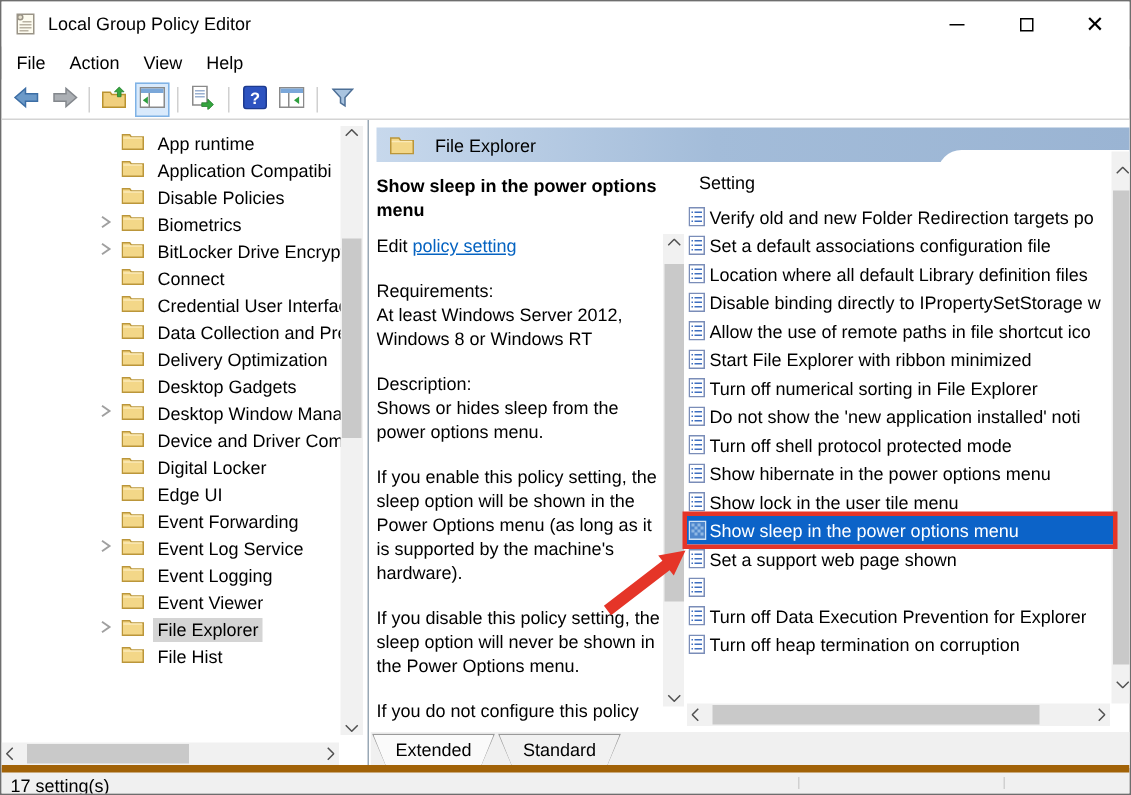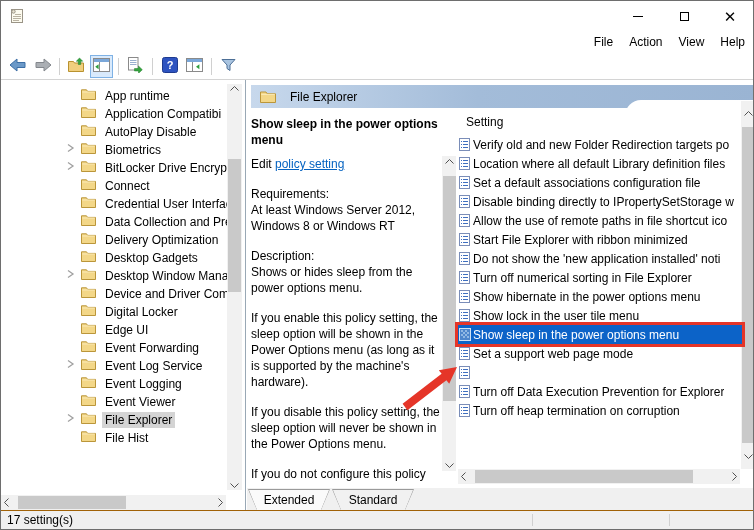--- a/index.html
+++ b/index.html
@@ -12,21 +12,21 @@
   
   .titlebar { position:absolute; top:0; left:0; right:0; height:30px; background:#fff; }
   .app-icon { position:absolute; left:8px; top:7px; width:16px; height:16px; }
   .win-title { position:absolute; left:31px; top:0; line-height:30px; font-size:12px; }
   .cap-btns { position:absolute; right:0; top:0; height:30px; display:flex; }
   .cap-btn { width:46px; height:30px; display:flex; align-items:center; justify-content:center; }
   .glyph-min { width:10px; height:1px; background:#000; display:block; }
   .glyph-max { width:9px; height:9px; border:1px solid #000; display:block; }
   .glyph-close { font-size:15px; line-height:15px; }
   
-  .menubar { position:absolute; top:30px; left:0; right:0; height:22px; display:flex; padding-left:15px;justify-content:flex-end; }
+  .menubar { position:absolute; top:30px; left:0; right:0; height:22px; display:flex; padding-left:2px; }
   .menu-item { padding:0 8px; line-height:22px; }
   .toolbar { position:absolute; top:52px; left:0; right:0; height:27px; display:flex; align-items:center; padding-left:4px; border-bottom:1px solid #d4d4d4; background:#fff; }
   .tb-btn { width:23px; height:23px; display:flex; align-items:center; justify-content:center; border:1px solid transparent; margin:0 1px; }
   .tb-btn.active { background:#d9eafc; border:1px solid #7fb2e5; }
   .tb-sep { width:1px; height:17px; background:#d0d0d0; margin:0 4px; }
   
   .tree-pane { position:absolute; left:0; top:79px; width:245px; height:432px; background:#fff; border-right:1px solid #99a8b5; overflow:hidden; }
   .tree-rows { position:absolute; left:0; top:8px; right:0; }
   .tree-row { height:18px; display:flex; align-items:flex-start; white-space:nowrap; }
   .tree-chevron { width:12px; margin-left:64px; display:flex; align-items:center; }
@@ -66,21 +66,21 @@
   .list-hscroll { left:2px; top:360px; right:2px; height:15px; position:absolute; }
   .list-vscroll { right:0; top:21px; width:14px; height:368px; }
   
   .tabs-strip { position:absolute; left:0; right:0; top:408px; height:24px; background:#f0f0f0; }
   .tab { position:absolute; top:1px; height:21px; clip-path:polygon(0 0,100% 0,calc(100% - 9px) 100%,9px 100%); background:#9a9a9a; }
   .tab-inner { position:absolute; inset:1px 1px 0 1px; clip-path:polygon(0 0,100% 0,calc(100% - 8px) 100%,8px 100%);
     display:flex; align-items:center; justify-content:center; }
   .tab.active .tab-inner { background:#fafafa; }
   .tab:not(.active) .tab-inner { background:#f1f1f1; }
   
-  .statusbar { position:absolute; left:0; right:0; bottom:0; height:19px; background:#f0f0f0; border-top:1px solid #a16207;text-align:center; }
+  .statusbar { position:absolute; left:0; right:0; bottom:0; height:19px; background:#f0f0f0; border-top:5px solid #a16207;text-align:center; }
   .status-text { position:absolute; left:6px; top:0; line-height:18px; }
   .status-div { position:absolute; top:3px; bottom:3px; width:1px; background:#d0d0d0; }
   
   .red-arrow-svg { position:absolute; left:0; top:0; pointer-events:none; z-index:50; }
 </style>
 </head>
 <body>
 
 <div id="window">
 
@@ -90,20 +90,21 @@
           <rect x="2.5" y="1.5" width="11" height="13" fill="#fdfbef" stroke="#9a9487"></rect>
           <circle cx="4.5" cy="3.5" r="1.7" fill="#e8e2d0" stroke="#9a9487"></circle>
           <g stroke="#b9b2a2">
             <line x1="6" y1="6.5" x2="12" y2="6.5"></line>
             <line x1="4" y1="8.5" x2="12" y2="8.5"></line>
             <line x1="4" y1="10.5" x2="12" y2="10.5"></line>
             <line x1="4" y1="12.5" x2="10" y2="12.5"></line>
           </g>
         </svg>
     </span>
+    <span class="win-title">Local Group Policy Editor</span>
     <div class="cap-btns">
       <div class="cap-btn">
           <span class="glyph-min"></span>
         </div>
       <div class="cap-btn">
           <span class="glyph-max"></span>
         </div>
       <div class="cap-btn">
           <span class="glyph-close">✕</span>
         </div>
@@ -201,21 +202,21 @@
           <span class="tree-label">Application Compatibi</span>
         </div>
         <div class="tree-row">
           <span class="tree-chevron"></span>
           <span class="tree-folder">
             <svg width="15" height="12" viewBox="0 0 15 12">
               <path d="M0.5 1.8 h5 l1.1 1.6 h7.9 v8.1 h-14 z" fill="#f3d788" stroke="#bb963a"></path>
               <path d="M1.2 4 h12.6" stroke="#fbeab8"></path>
             </svg>
           </span>
-          <span class="tree-label">AutoPlay Disable</span>
+          <span class="tree-label">Disable Policies</span>
         </div>
         <div class="tree-row">
           <span class="tree-chevron">
             <svg width="10" height="12" viewBox="0 0 10 12">
               <path d="M3 2.5 L8 6 L3 9.5" fill="none" stroke="#a0a0a0" stroke-width="1.3"></path>
             </svg>
           </span>
           <span class="tree-folder">
             <svg width="15" height="12" viewBox="0 0 15 12">
               <path d="M0.5 1.8 h5 l1.1 1.6 h7.9 v8.1 h-14 z" fill="#f3d788" stroke="#bb963a"></path>
@@ -501,56 +502,56 @@
                   <line x1="4" y1="6.5" x2="9" y2="6.5"></line>
                   <line x1="4" y1="9.5" x2="9" y2="9.5"></line>
                 </g>
                 <g fill="#3f6fbf">
                   <rect x="2" y="3" width="1" height="1"></rect>
                   <rect x="2" y="6" width="1" height="1"></rect>
                   <rect x="2" y="9" width="1" height="1"></rect>
                 </g>
               </svg>
             </span>
+            <span class="s-label">Set a default associations configuration file</span>
+          </div>
+          <div class="setting-row">
+            <span class="s-icon">
+              <svg width="11" height="13" viewBox="0 0 11 13">
+                <rect x="0.5" y="0.5" width="10" height="12" fill="#fff" stroke="#7a8db8"></rect>
+                <g stroke="#3f6fbf">
+                  <line x1="4" y1="3.5" x2="9" y2="3.5"></line>
+                  <line x1="4" y1="6.5" x2="9" y2="6.5"></line>
+                  <line x1="4" y1="9.5" x2="9" y2="9.5"></line>
+                </g>
+                <g fill="#3f6fbf">
+                  <rect x="2" y="3" width="1" height="1"></rect>
+                  <rect x="2" y="6" width="1" height="1"></rect>
+                  <rect x="2" y="9" width="1" height="1"></rect>
+                </g>
+              </svg>
+            </span>
             <span class="s-label">Location where all default Library definition files</span>
           </div>
           <div class="setting-row">
             <span class="s-icon">
               <svg width="11" height="13" viewBox="0 0 11 13">
                 <rect x="0.5" y="0.5" width="10" height="12" fill="#fff" stroke="#7a8db8"></rect>
                 <g stroke="#3f6fbf">
                   <line x1="4" y1="3.5" x2="9" y2="3.5"></line>
                   <line x1="4" y1="6.5" x2="9" y2="6.5"></line>
                   <line x1="4" y1="9.5" x2="9" y2="9.5"></line>
                 </g>
                 <g fill="#3f6fbf">
                   <rect x="2" y="3" width="1" height="1"></rect>
                   <rect x="2" y="6" width="1" height="1"></rect>
                   <rect x="2" y="9" width="1" height="1"></rect>
                 </g>
               </svg>
             </span>
-            <span class="s-label">Set a default associations configuration file</span>
-          </div>
-          <div class="setting-row">
-            <span class="s-icon">
-              <svg width="11" height="13" viewBox="0 0 11 13">
-                <rect x="0.5" y="0.5" width="10" height="12" fill="#fff" stroke="#7a8db8"></rect>
-                <g stroke="#3f6fbf">
-                  <line x1="4" y1="3.5" x2="9" y2="3.5"></line>
-                  <line x1="4" y1="6.5" x2="9" y2="6.5"></line>
-                  <line x1="4" y1="9.5" x2="9" y2="9.5"></line>
-                </g>
-                <g fill="#3f6fbf">
-                  <rect x="2" y="3" width="1" height="1"></rect>
-                  <rect x="2" y="6" width="1" height="1"></rect>
-                  <rect x="2" y="9" width="1" height="1"></rect>
-                </g>
-              </svg>
-            </span>
             <span class="s-label">Disable binding directly to IPropertySetStorage w</span>
           </div>
           <div class="setting-row">
             <span class="s-icon">
               <svg width="11" height="13" viewBox="0 0 11 13">
                 <rect x="0.5" y="0.5" width="10" height="12" fill="#fff" stroke="#7a8db8"></rect>
                 <g stroke="#3f6fbf">
                   <line x1="4" y1="3.5" x2="9" y2="3.5"></line>
                   <line x1="4" y1="6.5" x2="9" y2="6.5"></line>
                   <line x1="4" y1="9.5" x2="9" y2="9.5"></line>
@@ -591,39 +592,57 @@
                   <line x1="4" y1="6.5" x2="9" y2="6.5"></line>
                   <line x1="4" y1="9.5" x2="9" y2="9.5"></line>
                 </g>
                 <g fill="#3f6fbf">
                   <rect x="2" y="3" width="1" height="1"></rect>
                   <rect x="2" y="6" width="1" height="1"></rect>
                   <rect x="2" y="9" width="1" height="1"></rect>
                 </g>
               </svg>
             </span>
+            <span class="s-label">Turn off numerical sorting in File Explorer</span>
+          </div>
+          <div class="setting-row">
+            <span class="s-icon">
+              <svg width="11" height="13" viewBox="0 0 11 13">
+                <rect x="0.5" y="0.5" width="10" height="12" fill="#fff" stroke="#7a8db8"></rect>
+                <g stroke="#3f6fbf">
+                  <line x1="4" y1="3.5" x2="9" y2="3.5"></line>
+                  <line x1="4" y1="6.5" x2="9" y2="6.5"></line>
+                  <line x1="4" y1="9.5" x2="9" y2="9.5"></line>
+                </g>
+                <g fill="#3f6fbf">
+                  <rect x="2" y="3" width="1" height="1"></rect>
+                  <rect x="2" y="6" width="1" height="1"></rect>
+                  <rect x="2" y="9" width="1" height="1"></rect>
+                </g>
+              </svg>
+            </span>
             <span class="s-label">Do not show the 'new application installed' noti</span>
           </div>
           <div class="setting-row">
             <span class="s-icon">
               <svg width="11" height="13" viewBox="0 0 11 13">
                 <rect x="0.5" y="0.5" width="10" height="12" fill="#fff" stroke="#7a8db8"></rect>
                 <g stroke="#3f6fbf">
                   <line x1="4" y1="3.5" x2="9" y2="3.5"></line>
                   <line x1="4" y1="6.5" x2="9" y2="6.5"></line>
                   <line x1="4" y1="9.5" x2="9" y2="9.5"></line>
                 </g>
                 <g fill="#3f6fbf">
                   <rect x="2" y="3" width="1" height="1"></rect>
                   <rect x="2" y="6" width="1" height="1"></rect>
                   <rect x="2" y="9" width="1" height="1"></rect>
                 </g>
               </svg>
             </span>
-            <span class="s-label">Turn off numerical sorting in File Explorer</span>
+            <span class="s-label">Turn off shell protocol protected mode</span>
           </div>
           <div class="setting-row">
             <span class="s-icon">
               <svg width="11" height="13" viewBox="0 0 11 13">
                 <rect x="0.5" y="0.5" width="10" height="12" fill="#fff" stroke="#7a8db8"></rect>
                 <g stroke="#3f6fbf">
                   <line x1="4" y1="3.5" x2="9" y2="3.5"></line>
                   <line x1="4" y1="6.5" x2="9" y2="6.5"></line>
                   <line x1="4" y1="9.5" x2="9" y2="9.5"></line>
                 </g>
@@ -681,21 +700,21 @@
                   <line x1="4" y1="6.5" x2="9" y2="6.5"></line>
                   <line x1="4" y1="9.5" x2="9" y2="9.5"></line>
                 </g>
                 <g fill="#3f6fbf">
                   <rect x="2" y="3" width="1" height="1"></rect>
                   <rect x="2" y="6" width="1" height="1"></rect>
                   <rect x="2" y="9" width="1" height="1"></rect>
                 </g>
               </svg>
             </span>
-            <span class="s-label">Set a support web page mode</span>
+            <span class="s-label">Set a support web page shown</span>
           </div>
           <div class="setting-row">
             <span class="s-icon">
               <svg width="11" height="13" viewBox="0 0 11 13">
                 <rect x="0.5" y="0.5" width="10" height="12" fill="#fff" stroke="#7a8db8"></rect>
                 <g stroke="#3f6fbf">
                   <line x1="4" y1="3.5" x2="9" y2="3.5"></line>
                   <line x1="4" y1="6.5" x2="9" y2="6.5"></line>
                   <line x1="4" y1="9.5" x2="9" y2="9.5"></line>
                 </g>

